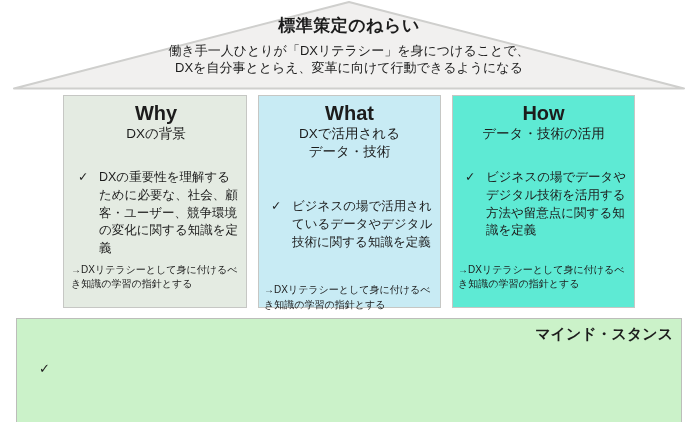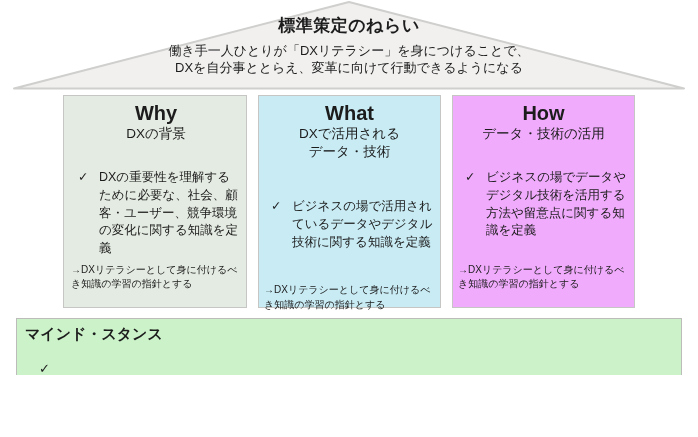--- a/index.html
+++ b/index.html
@@ -1,17 +1,17 @@
 <!DOCTYPE html>
 <html><head>
 <meta charset="utf-8">
 <style>
   html, body { margin: 0; padding: 0; background: #ffffff; }
   body { font-family: "Liberation Sans", "DejaVu Sans", sans-serif; color: #1c1c1c; }
-  #stage { position: relative; width: 698px; height: 375px; background: #ffffff; overflow: hidden; }
+  #stage { position: relative; width: 698px; height: 422px; background: #ffffff; overflow: hidden; }
 
   
   #roof-svg { position: absolute; top: 0; left: 0; }
   .roof-text { position: absolute; top: 14px; left: 0; width: 698px; text-align: center; }
   .roof-title { font-size: 17px; font-weight: bold; letter-spacing: 0.5px; margin-bottom: 5px; }
   .roof-sub { font-size: 13px; line-height: 1.34; }
   .roof-sub span { display: block; }
 
   
   .col {
@@ -30,21 +30,21 @@
   .bullet { display: flex; margin-top: 6px; padding-left: 7px; }
   .check { width: 13px; flex: 0 0 13px; margin-right: 8px; }
   .arrow-note { margin-top: auto; margin-bottom: 16px; font-size: 10px; line-height: 1.42; }
 
   
   #footer-box {
     position: absolute; left: 16px; top: 318px; width: 666px; height: 113px;
     border: 1px solid #bcbdba; box-sizing: border-box;
     padding: 6px 8px 0 8px;
   }
-  .footer-title { text-align: left; font-size: 15px; font-weight: bold; margin-bottom: 16px; }
+  .footer-title { text-align: right; font-size: 15px; font-weight: bold; margin-bottom: 16px; }
   .footer-bullet { display: flex; font-size: 13px; line-height: 1.4; padding-left: 14px; }
   .footer-bullet .check { margin-right: 10px; }
   .footer-arrow { margin-top: 17px; font-size: 13px; line-height: 1.45;
                   padding-left: 26px; text-indent: -13px; }
 </style>
 </head>
 <body>
 
 <div id="stage">
 
@@ -79,21 +79,21 @@
       <span class="col-subheading">DXで活用される</span>
       <span class="col-subheading">データ・技術</span>
     </div>
     <div class="col-body bullet">
       <span class="check">✓</span>
       <span>ビジネスの場で活用されているデータやデジタル技術に関する知識を定義</span>
     </div>
     <div class="arrow-note">→DXリテラシーとして身に付けるべき知識の学習の指針とする</div>
   </div>
 
-  <div class="col" id="col-how" style="background: #f0abfc;">
+  <div class="col" id="col-how" style="background: #5eead4;">
     <div class="col-header">
       <div class="col-heading">How</div>
       <span class="col-subheading">データ・技術の活用</span>
       <span class="col-subheading"></span>
     </div>
     <div class="col-body bullet">
       <span class="check">✓</span>
       <span>ビジネスの場でデータやデジタル技術を活用する方法や留意点に関する知識を定義</span>
     </div>
     <div class="arrow-note">→DXリテラシーとして身に付けるべき知識の学習の指針とする</div>

